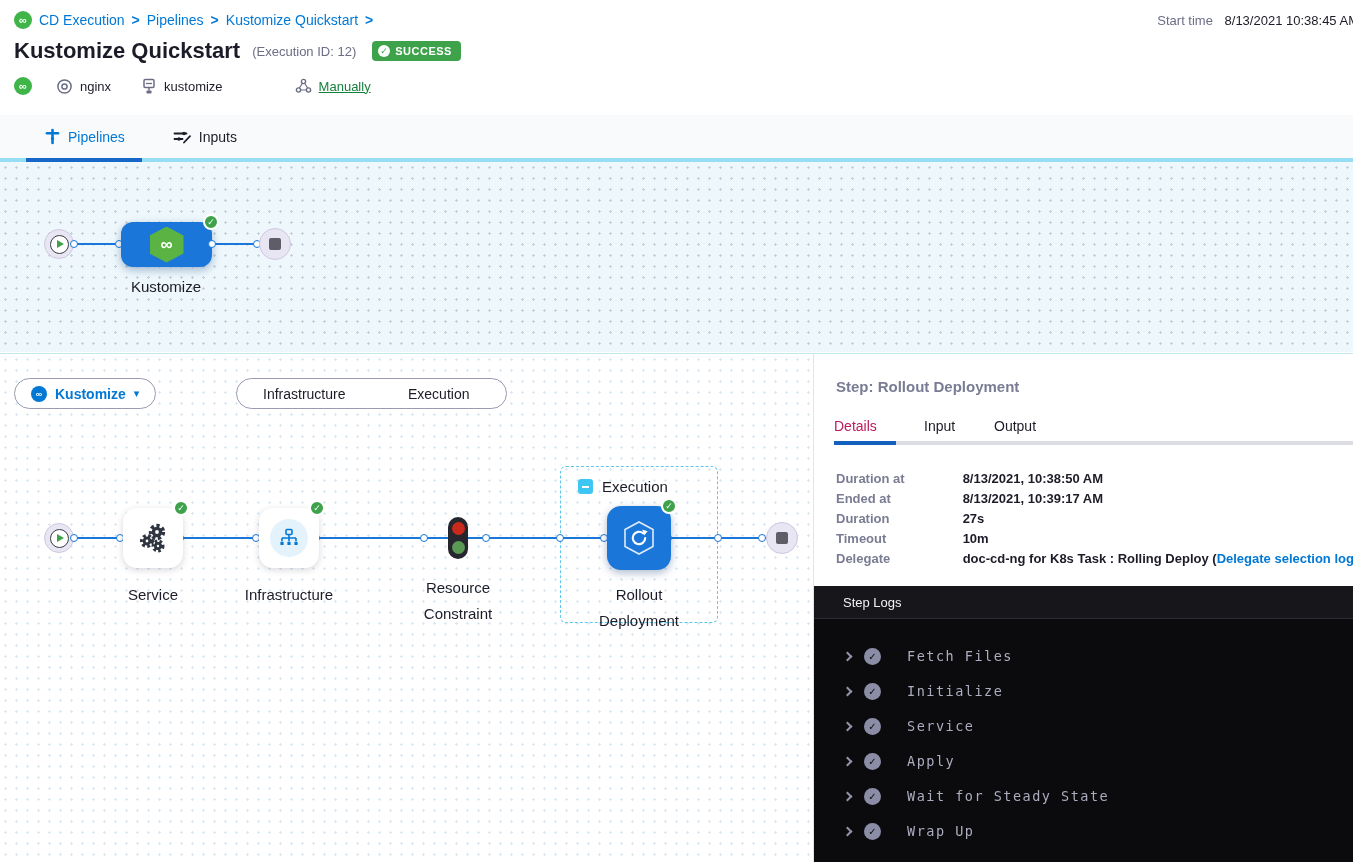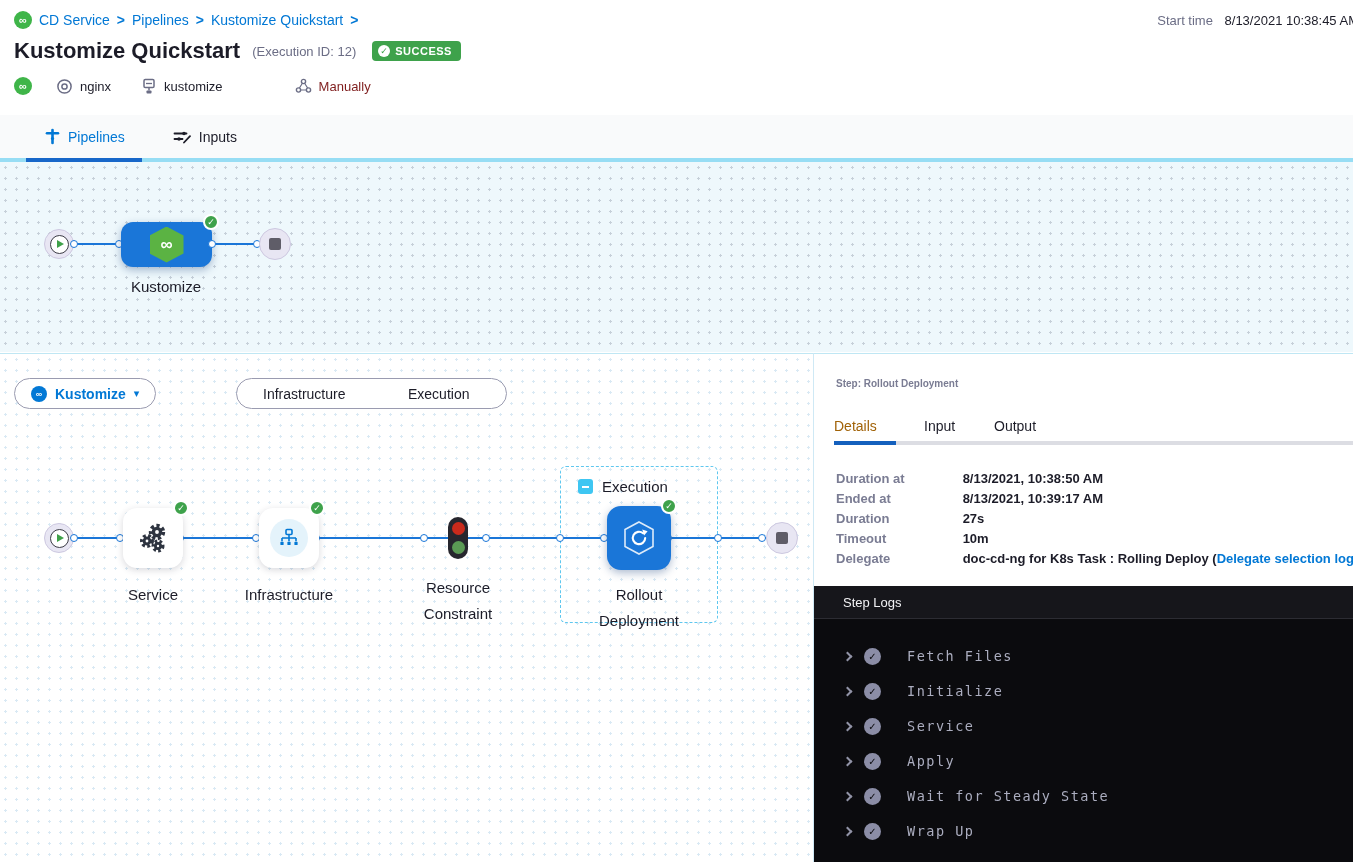--- a/index.html
+++ b/index.html
@@ -17,21 +17,21 @@
   .starttime .lbl { color:#6b6d85; margin-right:8px; }
   .starttime .val { color:#1c1c28; font-weight:500; }
   .titlerow { position:absolute; top:38px; left:14px; display:flex; align-items:center; }
   .titlerow h1 { font-size:22px; font-weight:700; color:#1c1c28; }
   .execid { font-size:13px; color:#6b6d85; margin-left:12px; }
   .badge { margin-left:16px; background:#3ea24b; color:#fff; font-size:11px; font-weight:700; letter-spacing:.5px; border-radius:4px; padding:4px 9px 4px 6px; display:flex; align-items:center; gap:5px; }
   .badge .bck { width:12px; height:12px; border-radius:50%; background:#fff; color:#3ea24b; font-size:9px; font-weight:700; display:flex; align-items:center; justify-content:center; }
   .tagsrow { position:absolute; top:77px; left:14px; display:flex; align-items:center; font-size:13px; font-weight:500; color:#1c1c28; }
   .tagsrow .tag { display:flex; align-items:center; gap:7px; }
   .tagsrow svg { display:block; }
-  .link { color:#7f1d1d; }
+  .link { color:#15803d;text-decoration:underline; }
 
   
   .tabbar { position:absolute; top:115px; left:0; right:0; height:43px; background:#f9fafb; display:flex; align-items:center; padding-left:45px; }
   .tab { display:flex; align-items:center; gap:8px; font-size:14px; font-weight:500; cursor:pointer; }
   .tab.active { color:#0278d5; }
   .tab.idle { color:#1c1c28; margin-left:48px; }
   .tab-underline { position:absolute; top:158px; left:0; right:0; height:4px; background:#97ddf4; }
   .tab-underline .seg { position:absolute; left:26px; width:116px; height:4px; background:#1767c9; }
 
   
@@ -64,23 +64,23 @@
   .pill { position:absolute; height:31px; background:#fff; border:1px solid #9a9bb0; border-radius:17px; display:flex; align-items:center; }
   .pill-stage { padding:0 16px; gap:8px; cursor:pointer; }
   .pill-stage .lbl { color:#0278d5; font-size:14px; font-weight:600; }
   .pill-stage .caret { color:#0278d5; font-size:11px; }
   .cd-circle-sm { width:16px; height:16px; border-radius:50%; background:#0278d5; color:#fff; font-size:9px; font-weight:700; display:flex; align-items:center; justify-content:center; }
   .pill-toggle { width:271px; }
   .pill-toggle .half { flex:1; text-align:center; font-size:14px; color:#1c1c28; cursor:pointer; }
 
   
   .panel { position:absolute; top:353px; left:813px; width:540px; height:509px; background:#fff; border-left:1px solid #cfe9f5; border-top:1px solid #bfe7f4; }
-  .panel-title { position:absolute; left:22px; top:24px; font-size:10px; font-weight:600; color:#7a7c93; }
+  .panel-title { position:absolute; left:22px; top:24px; font-size:15px; font-weight:600; color:#7a7c93; }
   .ptab { position:absolute; top:64px; font-size:14px; cursor:pointer; color:#1c1c28; }
-  .ptab.active { color:#a16207; font-weight:500; }
+  .ptab.active { color:#be185d; font-weight:500; }
   .ptab-underline { position:absolute; left:20px; top:87px; width:62px; height:4px; background:#1460bd; }
   .ptab-graybar { position:absolute; left:82px; top:87px; right:0; height:4px; background:#dcdde3; }
   .drow { position:absolute; left:22px; font-size:13px; white-space:nowrap; }
   .drow .dl { display:inline-block; width:123px; color:#7a7c93; font-weight:600; }
   .drow .dv { color:#1c1c28; font-weight:600; }
   .drow .dv a { color:#0278d5; text-decoration:none; font-weight:600; cursor:pointer; }
 
   .logs { position:absolute; left:0; right:0; top:232px; bottom:0; background:#0b0b0e; }
   .logs-hdr { height:33px; background:#16161b; border-bottom:1px solid #2c2c33; color:#f2f2f5; font-size:13px; line-height:33px; padding-left:29px; }
   .logrow { position:absolute; left:0; height:18px; display:flex; align-items:center; cursor:pointer; }
@@ -89,21 +89,21 @@
   .logrow .ltxt { font-family:"DejaVu Sans Mono","Liberation Mono",monospace; font-size:13.5px; letter-spacing:1.5px; color:#abadbf; margin-left:26px; }
 </style>
 </head>
 <body>
 
 <div class="app">
 
   <header class="hdr">
     <div class="crumbs">
       <span class="cd-circle">∞</span>
-      <span class="crumb">CD Service</span>
+      <span class="crumb">CD Execution</span>
       <span class="crumb-sep">&gt;</span>
       <span class="crumb">Pipelines</span>
       <span class="crumb-sep">&gt;</span>
       <span class="crumb">Kustomize Quickstart</span>
       <span class="crumb-sep">&gt;</span>
     </div>
 
     <div class="starttime">
       <span class="lbl">Start time</span>
       <span class="val">8/13/2021 10:38:45 AM</span>

